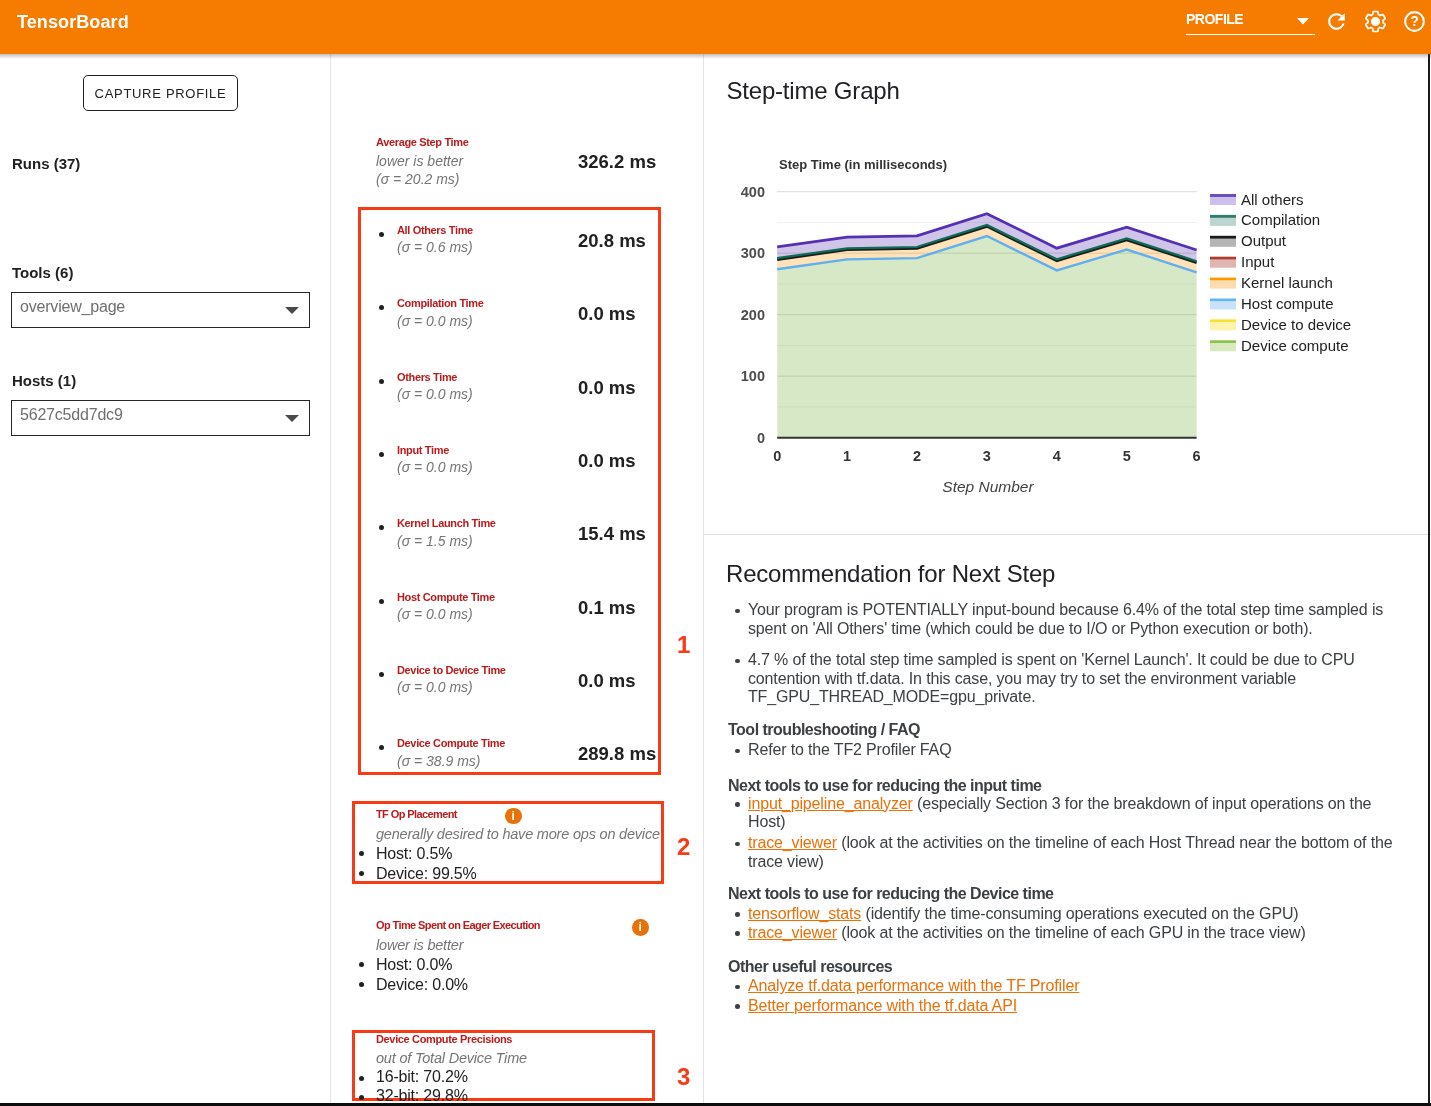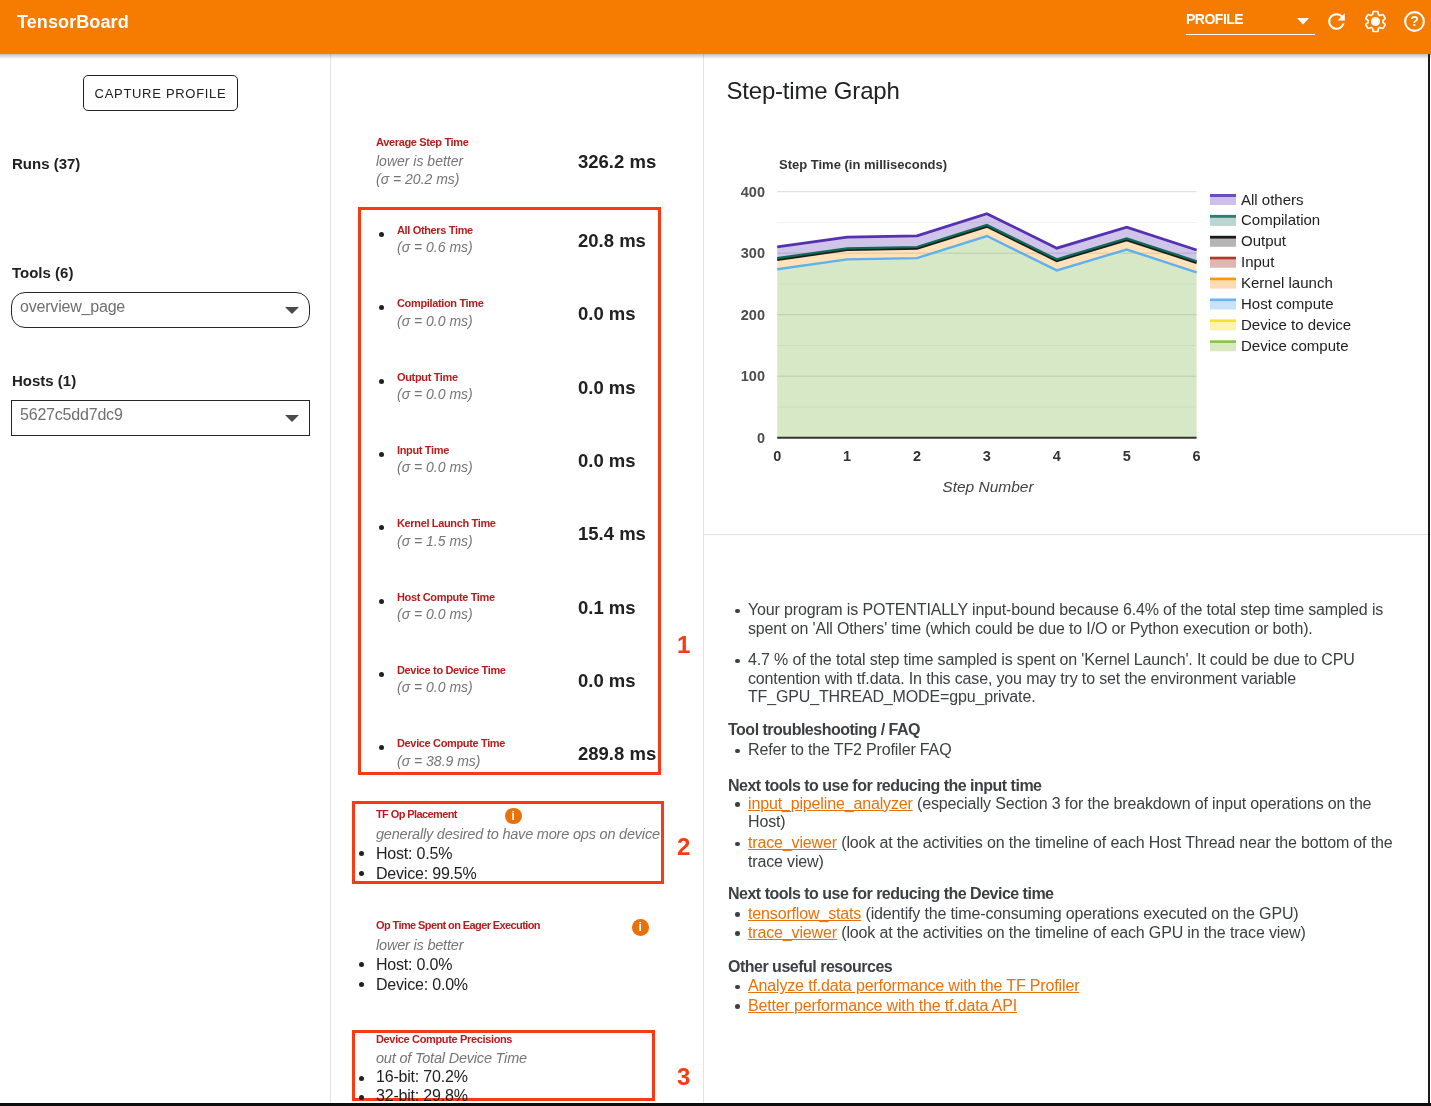--- a/index.html
+++ b/index.html
@@ -79,21 +79,21 @@
     <svg class="hicon" style="left:1402px;" width="25" height="25" viewBox="0 0 24 24">
       <circle cx="12" cy="12" r="9" fill="none" stroke="#fff" stroke-width="2"></circle>
       <text x="12" y="16.8" font-size="13.5" font-weight="bold" fill="#fff" text-anchor="middle" font-family="Liberation Sans, sans-serif">?</text>
     </svg>
   </div>
   <div id="hshadow"></div>
 
   <div id="capbtn">CAPTURE PROFILE</div>
   <div class="sblabel" style="top:154.7px;">Runs (37)</div>
   <div class="sblabel" style="top:264px;">Tools (6)</div>
-  <div class="sbselect" style="top:292px;border-radius:14px;">
+  <div class="sbselect" style="top:292px;">
       <span>overview_page</span>
       <div class="caret"></div>
     </div>
   <div class="sblabel" style="top:372px;">Hosts (1)</div>
   <div class="sbselect" style="top:400px;">
       <span>5627c5dd7dc9</span>
       <div class="caret"></div>
     </div>
 
 
@@ -105,21 +105,21 @@
   <div id="metrics">
       <div class="dot" style="left:379px; top:232px;"></div>
       <div class="mlabel" style="left:397px; top:224px;">All Others Time</div>
       <div class="msigma" style="left:397px; top:239.4px;">(σ = 0.6 ms)</div>
       <div class="mvalue" style="left:578px; top:230px;">20.8 ms</div>
       <div class="dot" style="left:379px; top:305.3px;"></div>
       <div class="mlabel" style="left:397px; top:297.3px;">Compilation Time</div>
       <div class="msigma" style="left:397px; top:312.7px;">(σ = 0.0 ms)</div>
       <div class="mvalue" style="left:578px; top:303.3px;">0.0 ms</div>
       <div class="dot" style="left:379px; top:378.6px;"></div>
-      <div class="mlabel" style="left:397px; top:370.6px;">Output Time</div>
+      <div class="mlabel" style="left:397px; top:370.6px;">Others Time</div>
       <div class="msigma" style="left:397px; top:386px;">(σ = 0.0 ms)</div>
       <div class="mvalue" style="left:578px; top:376.6px;">0.0 ms</div>
       <div class="dot" style="left:379px; top:451.9px;"></div>
       <div class="mlabel" style="left:397px; top:443.9px;">Input Time</div>
       <div class="msigma" style="left:397px; top:459.29999999999995px;">(σ = 0.0 ms)</div>
       <div class="mvalue" style="left:578px; top:449.9px;">0.0 ms</div>
       <div class="dot" style="left:379px; top:525.2px;"></div>
       <div class="mlabel" style="left:397px; top:517.2px;">Kernel Launch Time</div>
       <div class="msigma" style="left:397px; top:532.6px;">(σ = 1.5 ms)</div>
       <div class="mvalue" style="left:578px; top:523.2px;">15.4 ms</div>
@@ -222,20 +222,21 @@
         <text x="538" y="255" font-size="15" fill="#212121" font-family="Liberation Sans, sans-serif">Host compute</text>
         <rect x="507" y="265.4" width="26" height="3" fill="#f7e32f"></rect>
         <rect x="507" y="268.4" width="26" height="8" fill="#fbf3ae"></rect>
         <text x="538" y="275.9" font-size="15" fill="#212121" font-family="Liberation Sans, sans-serif">Device to device</text>
         <rect x="507" y="286.29999999999995" width="26" height="3" fill="#8bc34a"></rect>
         <rect x="507" y="289.29999999999995" width="26" height="8" fill="#d9eac1"></rect>
         <text x="538" y="296.79999999999995" font-size="15" fill="#212121" font-family="Liberation Sans, sans-serif">Device compute</text>
       </svg>
     </div>
 
+  <div class="h1" style="left:726px; top:559.6px;">Recommendation for Next Step</div>
   <div id="recs">
       <div class="bdot" style="left:735px; top:608.5px;"></div>
       <div class="rbody" style="left:748px; top:601px; width:660px;">Your program is POTENTIALLY input-bound because 6.4% of the total step time sampled is<br>spent on 'All Others' time (which could be due to I/O or Python execution or both).</div>
       <div class="bdot" style="left:735px; top:658.5px;"></div>
       <div class="rbody" style="left:748px; top:651px; width:660px;">4.7 % of the total step time sampled is spent on 'Kernel Launch'. It could be due to CPU<br>contention with tf.data. In this case, you may try to set the environment variable<br>TF_GPU_THREAD_MODE=gpu_private.</div>
       <div class="rsub" style="left:728px; top:720.5px;">Tool troubleshooting / FAQ</div>
       <div class="bdot" style="left:735px; top:748.8px;"></div>
       <div class="rbody" style="left:748px; top:741.3px; width:660px;">Refer to the TF2 Profiler FAQ</div>
       <div class="rsub" style="left:728px; top:776.8px;">Next tools to use for reducing the input time</div>
       <div class="bdot" style="left:735px; top:802.1px;"></div>

